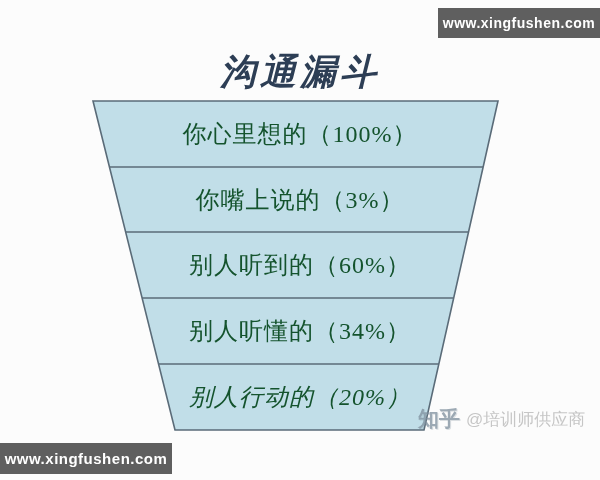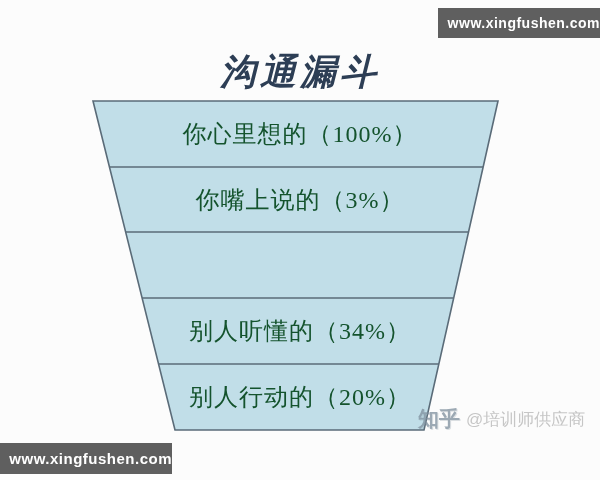--- a/index.html
+++ b/index.html
@@ -3,41 +3,41 @@
 <meta charset="utf-8">
 <style>
   html,body{margin:0;padding:0;}
   body{background:#e9e9e9;font-family:"Liberation Sans","DejaVu Sans",sans-serif;}
   .stage{
     position:relative;width:600px;height:480px;background:#fcfcfc;overflow:hidden;
     font-family:"Liberation Serif","DejaVu Serif",serif;
   }
   .banner{
     position:absolute;background:#5f5f5f;color:#ffffff;
-    display:flex;align-items:center;justify-content:flex-end;
+    display:flex;align-items:center;justify-content:center;
     font-family:"Liberation Sans","DejaVu Sans",sans-serif;
     font-size:14px;font-weight:bold;letter-spacing:.5px;
   }
   .banner-top{top:8px;right:0;width:162px;height:30px;}
   .banner-bottom{top:443px;left:0;width:172px;height:31px;font-size:15px;}
   .title{
     position:absolute;top:48px;left:0;width:600px;margin:0;
     text-align:center;font-size:36px;font-weight:bold;
     letter-spacing:4px;color:#2d3e55;font-style:italic;
   }
   .funnel-svg{position:absolute;top:0;left:0;}
   .layer-label{
     position:absolute;left:0;width:600px;text-align:center;
     font-size:24px;color:#14532d;line-height:30px;letter-spacing:1px;
   }
   .row-0{top:119px;}
   .row-1{top:185px;}
   .row-2{top:250px;}
   .row-3{top:316px;}
-  .row-4{top:382px;}
+  .row-4{top:382px;font-style:italic;}
   .credit{
     position:absolute;top:405px;left:386px;white-space:nowrap;
     display:flex;align-items:center;gap:6px;
   }
   .credit .zhihu-logo{
     font-size:21px;font-weight:bold;color:#7d8e9c;opacity:.75;
     text-shadow:1px 1px 0 rgba(125,142,156,.35);
     font-family:"Liberation Sans","DejaVu Sans",sans-serif;
     margin-left:32px;
   }
@@ -60,20 +60,21 @@
   <svg class="funnel-svg" width="600" height="480" viewBox="0 0 600 480">
     <polygon points="93,101 498,101 424,430 175,430" stroke-width="1.6" fill="#c1dee8" stroke="#5a6b78"></polygon>
     <line x1="109" y1="167" x2="483" y2="167" stroke-width="1.4" stroke="#5a6b78"></line>
     <line x1="126" y1="232" x2="469" y2="232" stroke-width="1.4" stroke="#5a6b78"></line>
     <line x1="142" y1="298" x2="454" y2="298" stroke-width="1.4" stroke="#5a6b78"></line>
     <line x1="159" y1="364" x2="439" y2="364" stroke-width="1.4" stroke="#5a6b78"></line>
   </svg>
 
   <div class="layer-label row-0">你心里想的（100%）</div>
   <div class="layer-label row-1">你嘴上说的（3%）</div>
+  <div class="layer-label row-2">别人听到的（60%）</div>
   <div class="layer-label row-3">别人听懂的（34%）</div>
   <div class="layer-label row-4">别人行动的（20%）</div>
 
   <div class="credit">
     <span class="zhihu-logo">知乎</span>
     <span class="handle">@培训师供应商</span>
   </div>
 
   <div class="banner banner-bottom">
     <span>www.xingfushen.com</span>

